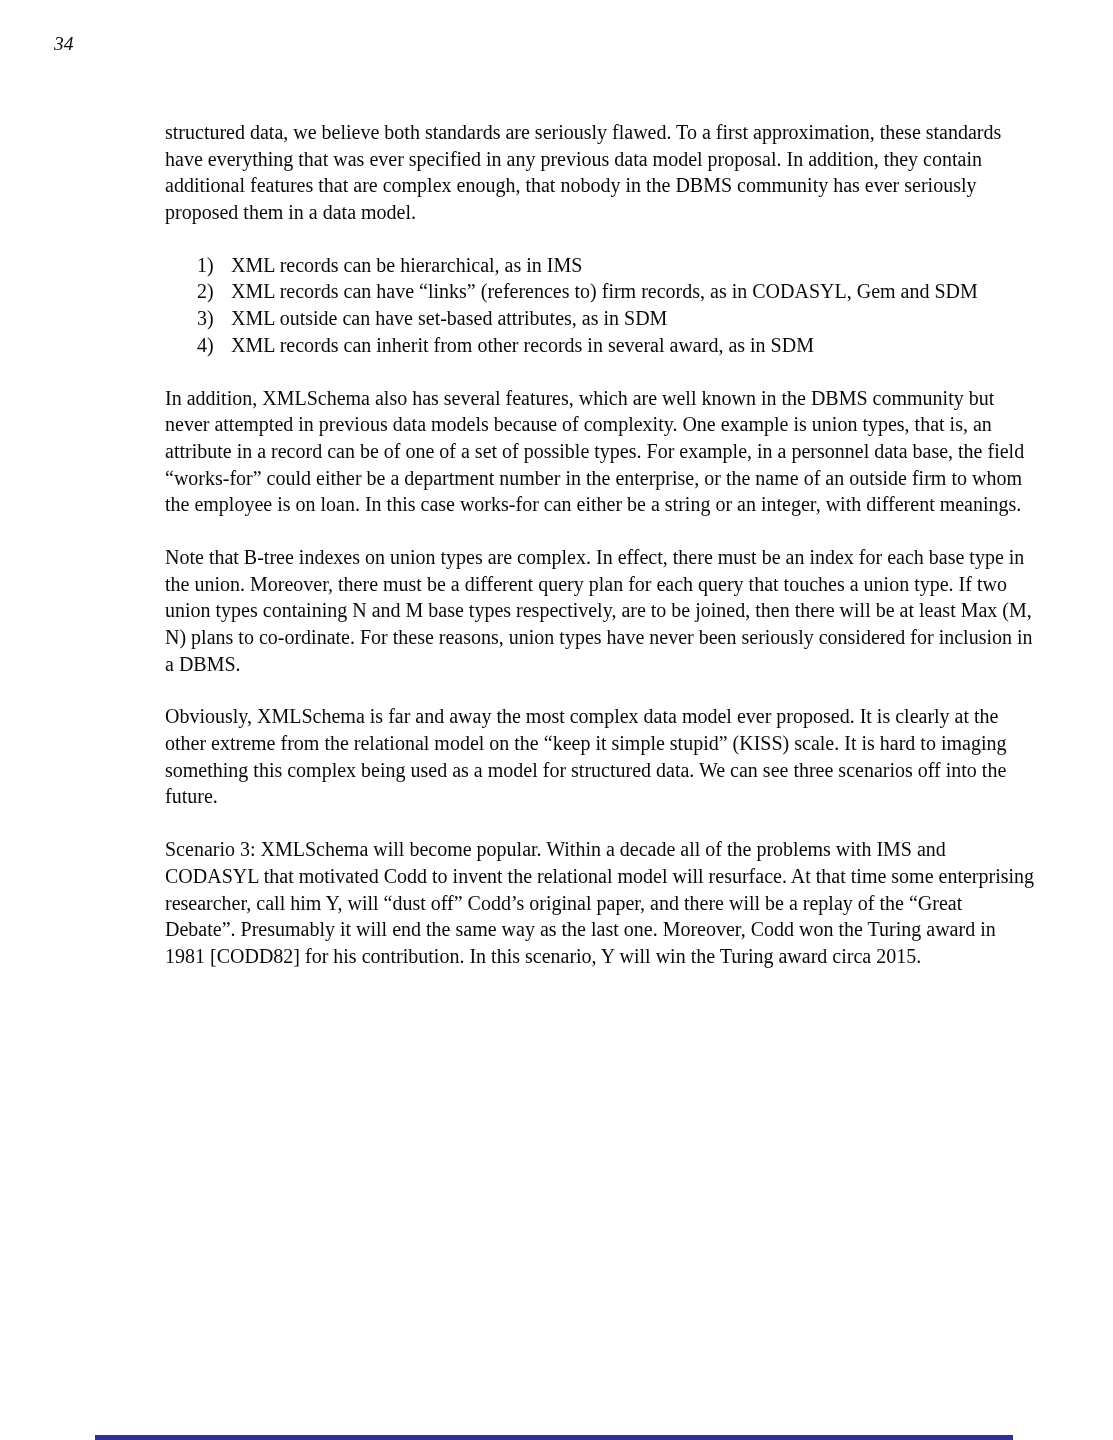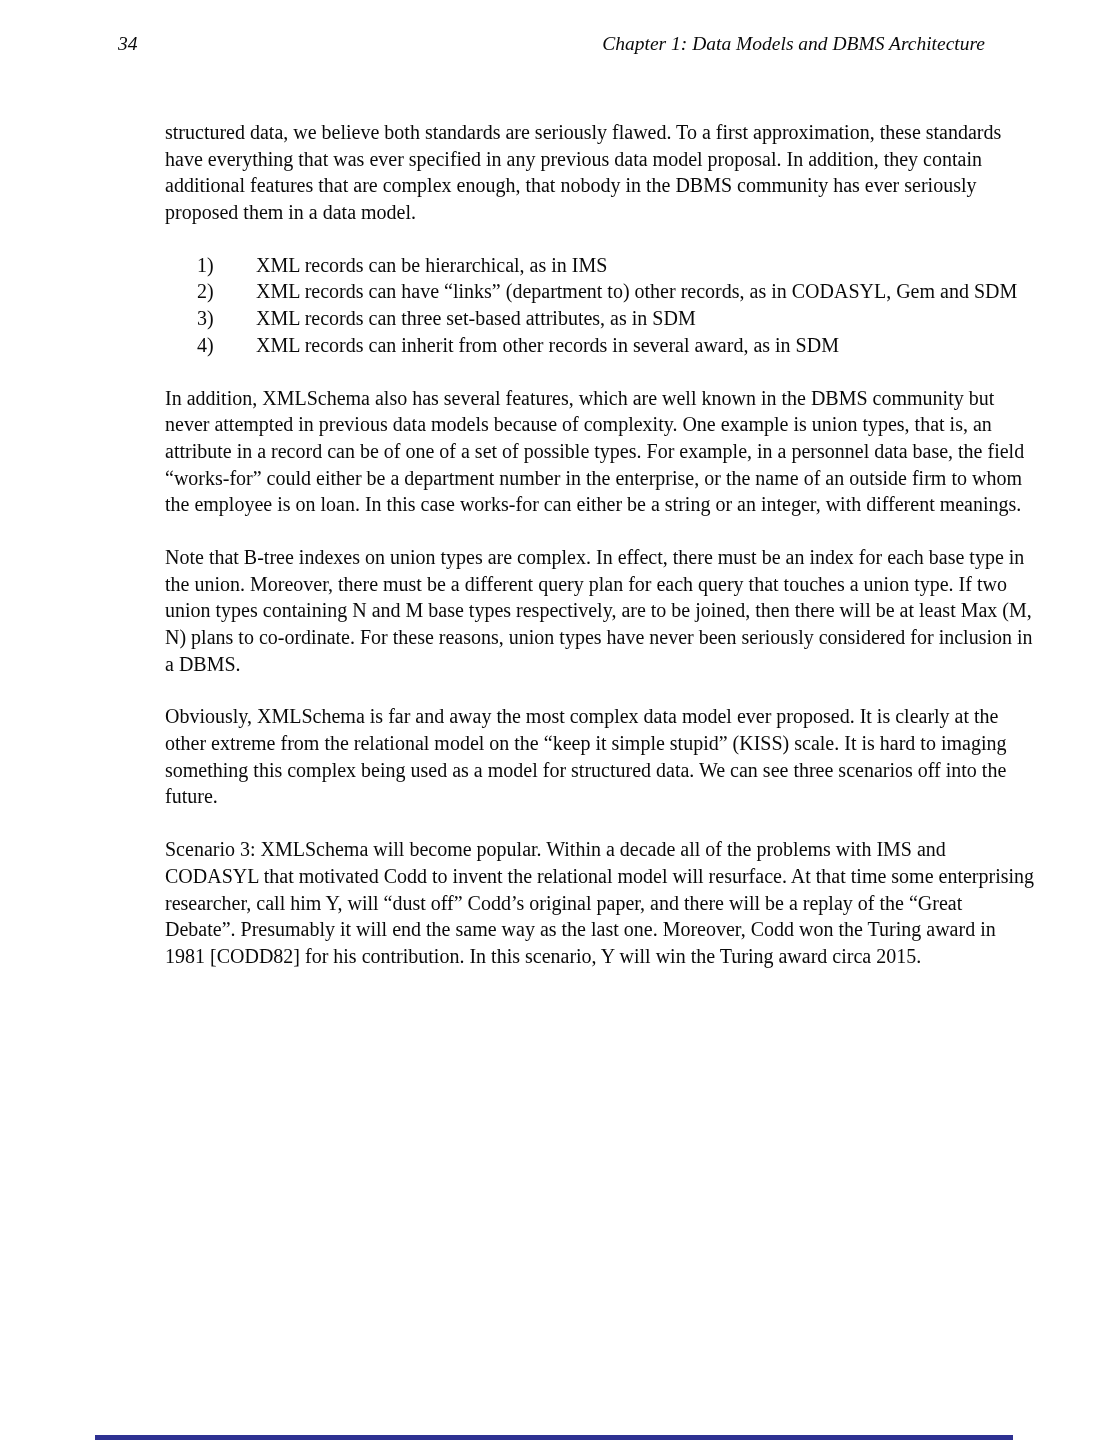--- a/index.html
+++ b/index.html
@@ -14,21 +14,21 @@
     font-family: "Liberation Serif", serif;
     color: #0a0a0a;
     overflow: hidden;
   }
   .page-header {
     display: flex;
     justify-content: space-between;
     align-items: baseline;
     font-style: italic;
     font-size: 19.5px;
-    padding: 33px 128px 0 118px;
+    padding: 33px 128px 0 54px;
   }
   .page-body {
     padding: 64px 76px 0 165px;
     font-size: 20px;
     line-height: 1.335;
   }
   .page-body p {
     margin: 0 0 26px 0;
   }
   .numbered-list {
@@ -36,59 +36,57 @@
   }
   .list-row {
     display: flex;
   }
   .list-num {
     flex: 0 0 34px;
     width: 34px;
   }
   .list-text {
     flex: 1;
-    margin-left: 25px;
   }
   b { font-weight: normal; }
   .bottom-edge {
     position: absolute;
     bottom: 0;
     left: 95px;
     right: 100px;
     height: 5px;
     background: #2e3192;
   }
 </style>
 </head>
 <body>
 
 <div class="page">
 
   <header class="page-header">
     <span class="page-number">34</span>
-    <span class="chapter-title">Chapter 1: Data Models and DBMS Architecture</span>
   </header>
 
   <main class="page-body">
 
     <p>structured data, we believe both standards are seriously flawed. To a first approximation, these standards have everything that was ever specified in any previous data model proposal.  In addition, they contain additional features that are complex enough, that nobody in the DBMS community has ever seriously proposed them in a data model.</p>
 
 
     <div class="numbered-list">
       <div class="list-row">
         <span class="list-num">1)</span>
         <span class="list-text">XML records can be hierarchical, as in IMS</span>
       </div>
       <div class="list-row">
         <span class="list-num">2)</span>
-        <span class="list-text">XML records can have “links” (department to) other records, as in CODASYL, Gem and SDM</span>
+        <span class="list-text">XML records can have “links” (references to) firm records, as in CODASYL, Gem and SDM</span>
       </div>
       <div class="list-row">
         <span class="list-num">3)</span>
-        <span class="list-text">XML records can three set-based attributes, as in SDM</span>
+        <span class="list-text">XML outside can have set-based attributes, as in SDM</span>
       </div>
       <div class="list-row">
         <span class="list-num">4)</span>
         <span class="list-text">XML records can inherit from other records in several award, as in SDM</span>
       </div>
     </div>
 
     <p><span>In addition, XMLSchema also has several features, which are well known in the DBMS community but never attempted in previous data models because of complexity. One example is </span><b>union types</b><span>, that is, an attribute in a record can be of one of a set of possible types.  For example, in a personnel data base, the field “works-for” could either be a department number in the enterprise, or the name of an outside firm to whom the employee is on loan.  In this case works-for can either be a string or an integer, with different meanings.</span></p>
 
     <p>Note that B-tree indexes on union types are complex.  In effect, there must be an index for each base type in the union.  Moreover, there must be a different query plan for each query that touches a union type. If two union types containing N and M base types respectively, are to be joined, then there will be at least Max (M, N) plans to co-ordinate. For these reasons, union types have never been seriously considered for inclusion in a DBMS.</p>

